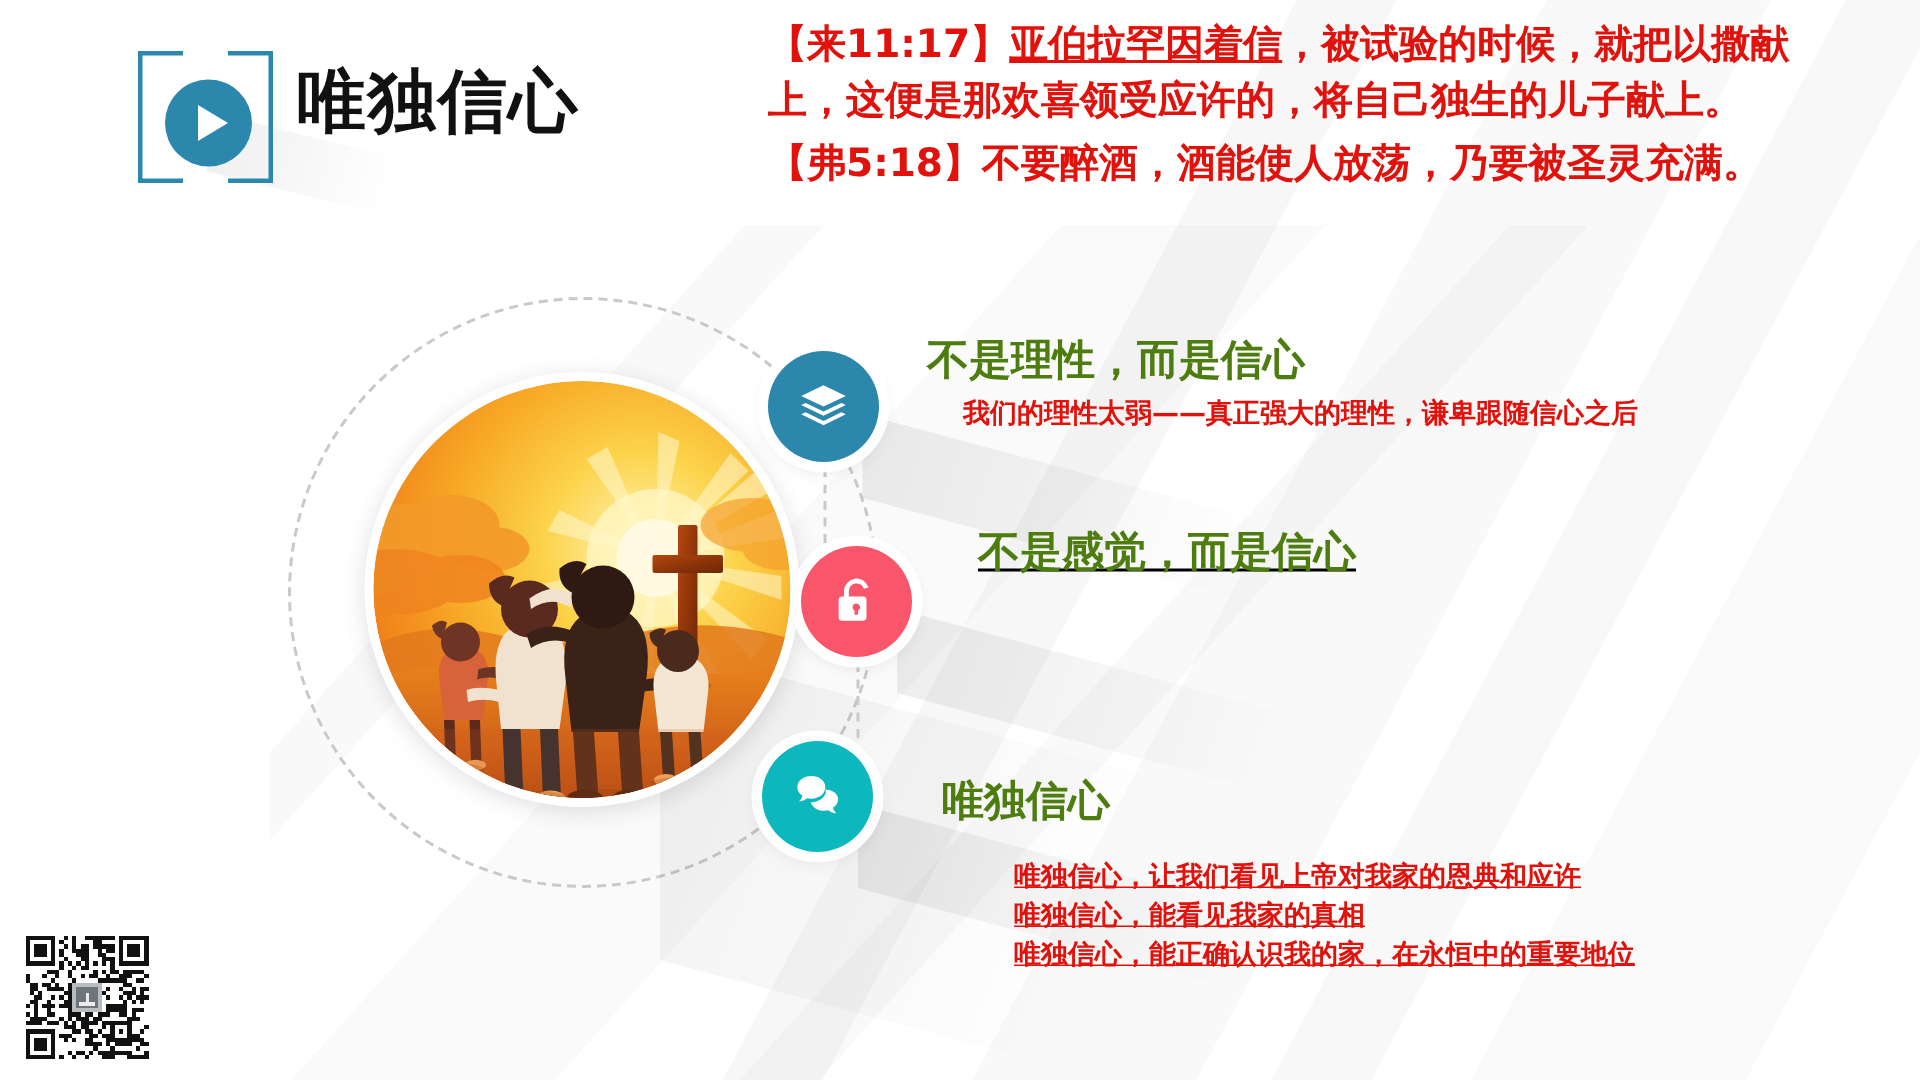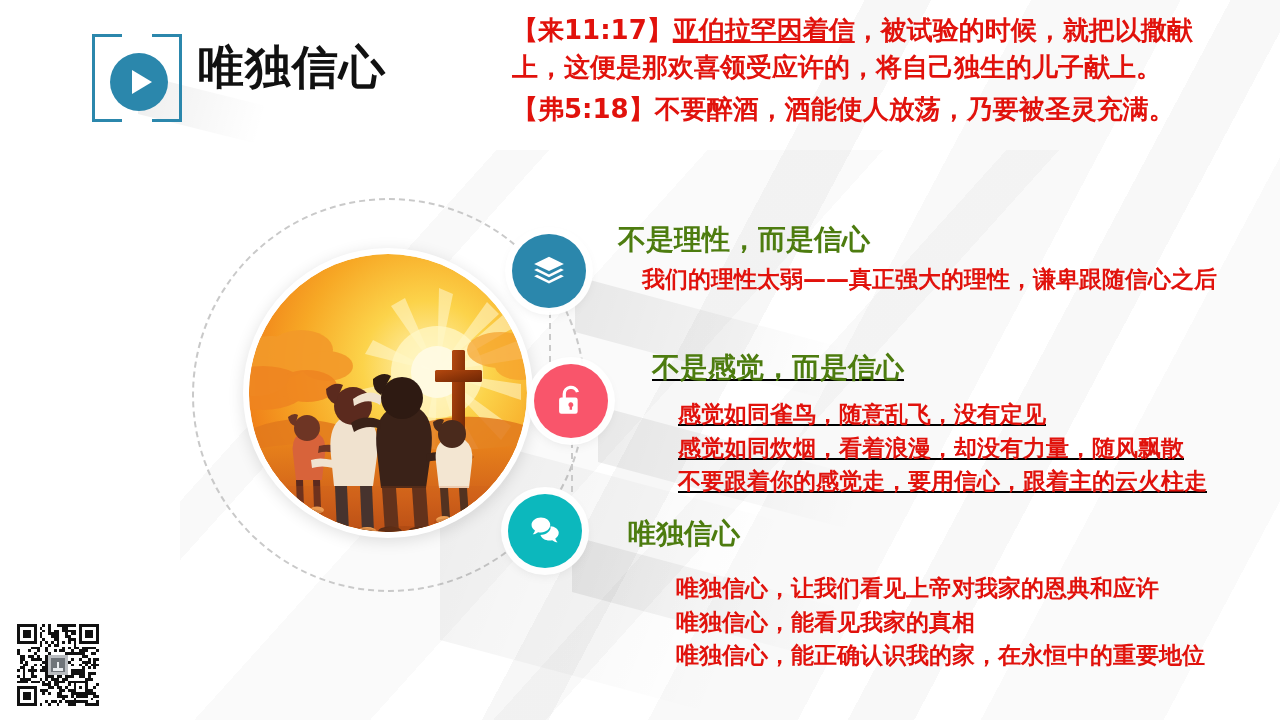--- a/index.html
+++ b/index.html
@@ -116,29 +116,29 @@
   .connector{position:absolute;border-left:2px dashed #c9c9c9;z-index:1;}
   #conn1{left:549px;top:312px;height:50px;}
   #conn2{left:571px;top:442px;height:50px;}
 
   
   .block{position:absolute;z-index:3;}
   .blk-head{
     font-size:28px;font-weight:bold;color:#4d7c0f;line-height:1.15;white-space:nowrap;
   }
   .blk-lines{
-    color:#e1120c;font-size:23px;font-weight:bold;line-height:1.45;
+    color:#e1120c;font-size:18px;font-weight:bold;line-height:1.45;
     white-space:nowrap;
   }
   #block1{left:618px;top:224px;}
   #block1 .blk-lines{margin-top:7px;margin-left:24px;}
   #block2{left:652px;top:352px;text-decoration:underline;}
   #block2 .blk-lines{margin-top:14px;margin-left:26px;}
   #block3{left:628px;top:518px;}
-  #block3 .blk-lines{margin-top:22px;margin-left:48px;}
+  #block3 .blk-lines{margin-top:22px;margin-left:48px;text-decoration:underline;}
 
   
   .qr{position:absolute;left:16px;top:624px;width:84px;height:82px;}
   .qr svg{display:block;}
 </style>
 </head>
 <body>
 
 <div id="slide">
 
@@ -329,25 +329,20 @@
 
   <div class="block" id="block1">
     <div class="blk-head">不是理性，而是信心</div>
     <div class="blk-lines">
       <div>我们的理性太弱——真正强大的理性，谦卑跟随信心之后</div>
     </div>
   </div>
 
   <div class="block" id="block2">
     <div class="blk-head">不是感觉，而是信心</div>
-    <div class="blk-lines">
-      <div>感觉如同雀鸟，随意乱飞，没有定见</div>
-      <div>感觉如同炊烟，看着浪漫，却没有力量，随风飘散</div>
-      <div>不要跟着你的感觉走，要用信心，跟着主的云火柱走</div>
-    </div>
   </div>
 
   <div class="block" id="block3">
     <div class="blk-head">唯独信心</div>
     <div class="blk-lines">
       <div>唯独信心，让我们看见上帝对我家的恩典和应许</div>
       <div>唯独信心，能看见我家的真相</div>
       <div>唯独信心，能正确认识我的家，在永恒中的重要地位</div>
     </div>
   </div>

